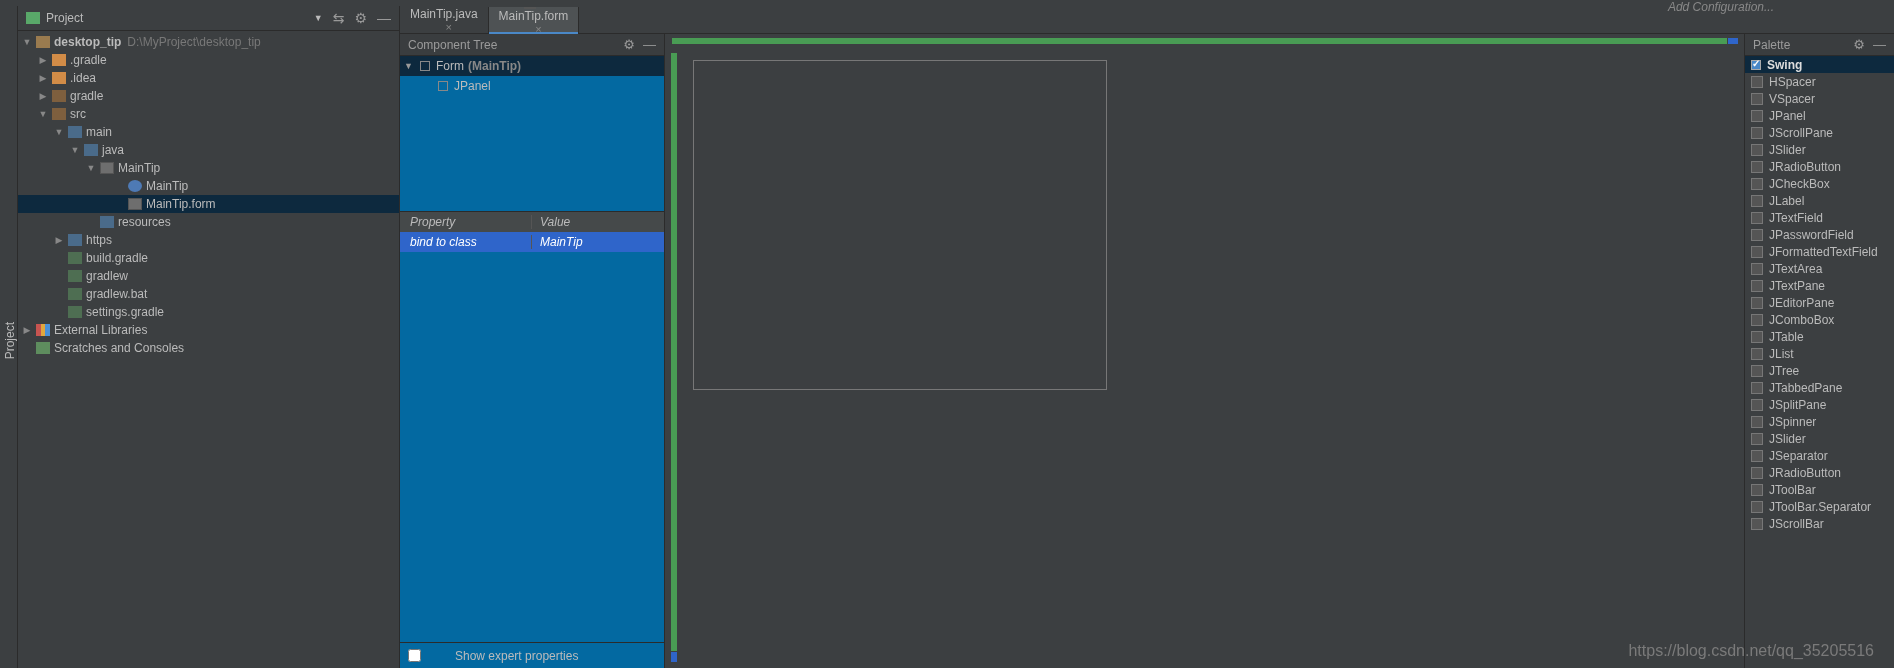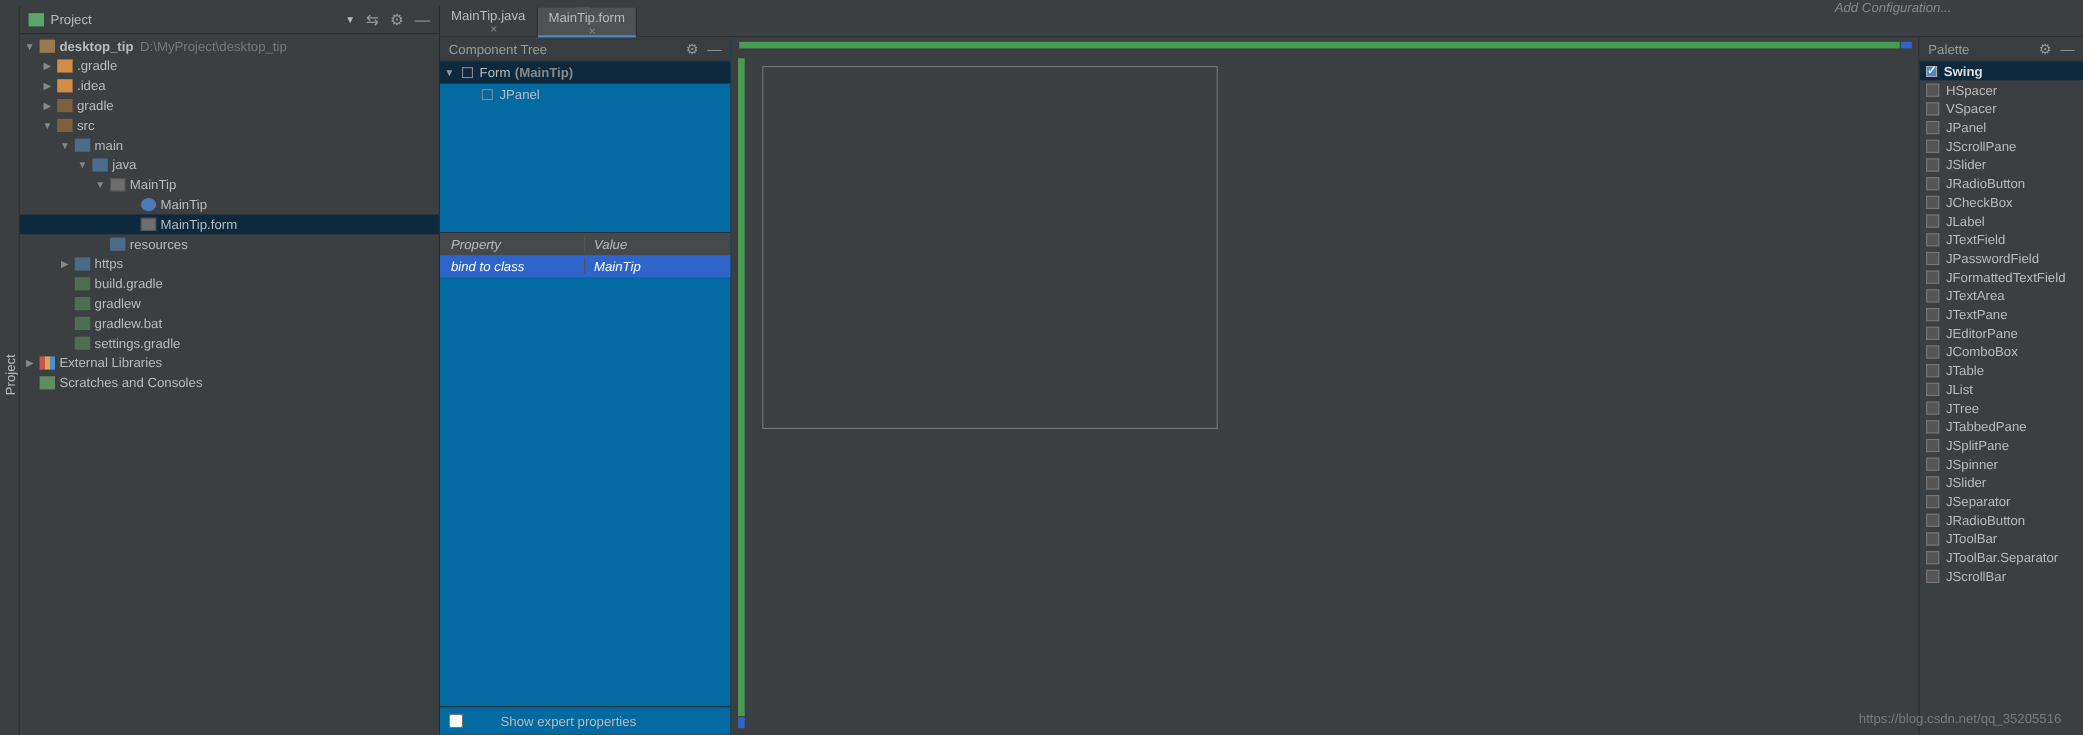--- a/index.html
+++ b/index.html
@@ -84,21 +84,21 @@
 .form-surface { margin: 14px 0 0 14px; width: 414px; height: 330px; background: #3c3f41; border: 1px solid #777; }
 
 
 .palette { width: 150px; background: #3c3f41; border-left: 1px solid #2b2b2b; display: flex; flex-direction: column; }
 .palette-list { flex: 1; overflow: auto; }
 .pal-item { height: 17px; display: flex; align-items: center; padding-left: 6px; cursor: pointer; }
 .pal-item.head { background: #0d293e; font-weight: bold; color: #ddd; }
 .pal-item .pi { width: 12px; height: 12px; margin-right: 6px; border: 1px solid #777; background: #555; flex-shrink: 0; }
 .pal-item.head .chk { width: 10px; height: 10px; border: 1px solid #aaa; margin-right: 6px; background: #4a88c7; position: relative; }
 .pal-item.head .chk::after { content: "✓"; position: absolute; top: -3px; left: 0; font-size: 10px; color: #fff; }
-.watermark { position: absolute; bottom: 8px; right: 20px; color: #7a7a7a; font-size: 12px; pointer-events: none; }
+.watermark { position: absolute; bottom: 8px; right: 20px; color: #7a7a7a; font-size: 16px; pointer-events: none; }
 .add-config { position: absolute; top: 0; right: 120px; color: #888; font-style: italic; }
 </style>
 </head>
 <body>
 
 <div class="breadcrumb"></div>
 
 <div class="main-split">
 
   <div class="left-rail">

